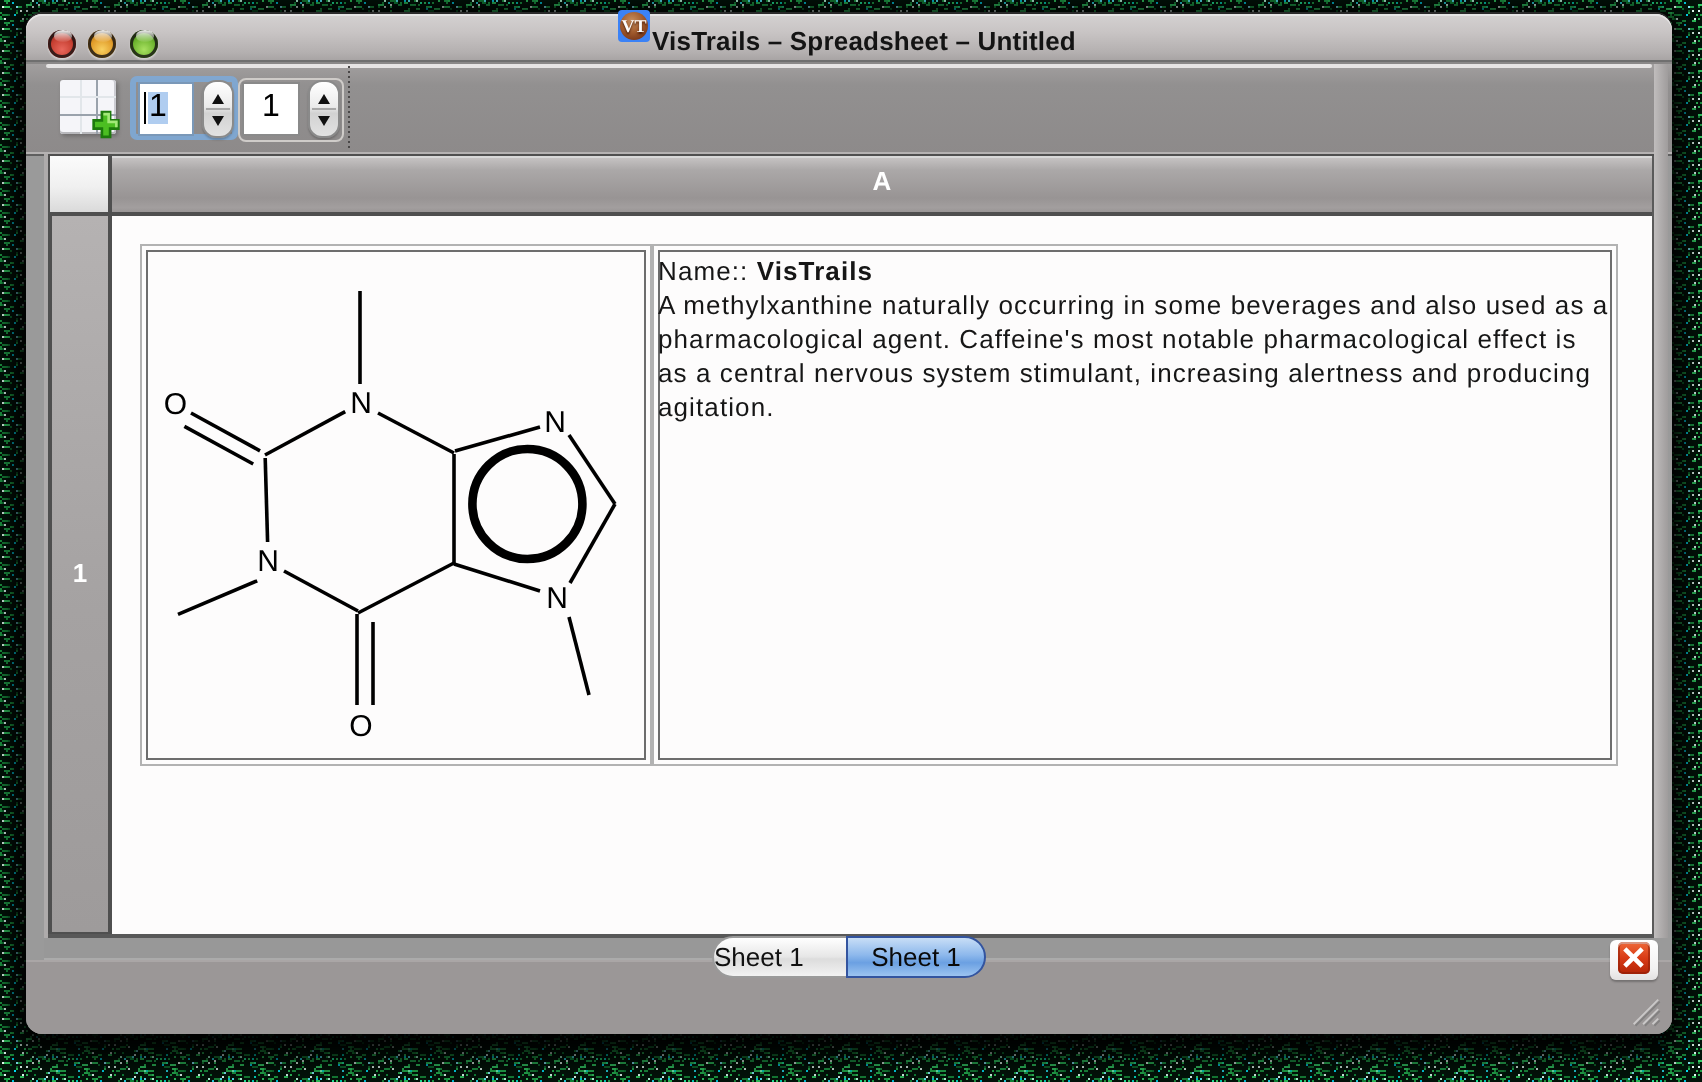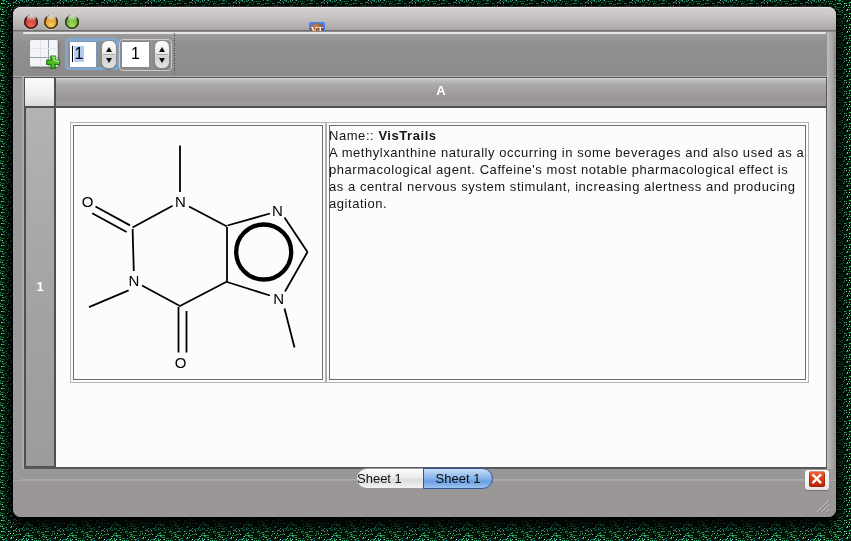--- a/index.html
+++ b/index.html
@@ -4,21 +4,21 @@
 body{width:851px;height:541px;overflow:hidden;font-family:"Liberation Sans",sans-serif;background:#020804;}
 #c{position:relative;width:851px;height:541px;}
 #bg{position:absolute;left:0;top:0;width:851px;height:541px;}
 #win{position:absolute;left:13px;top:7px;width:823px;height:510px;background:#9a9a9a;border-radius:8px;box-shadow:0 8px 16px 5px rgba(0,0,0,.92),0 0 10px 3px rgba(0,0,0,.85);}
 #titlebar{position:absolute;left:13px;top:7px;width:823px;height:23px;border-radius:8px 8px 0 0;background:linear-gradient(#d4d1d1,#c8c4c4 40%,#b3afaf 85%,#a8a4a4);border-bottom:1px solid #6f6f6f;box-shadow:inset 0 1px 0 #e5e4e4,0 -1px 0 #2a2a2a;}
 .light{position:absolute;top:14.5px;width:14px;height:14px;border-radius:50%;box-shadow:inset 0 0 0 1.5px rgba(20,18,18,.8),0 1px 1px rgba(255,255,255,.45);}
 .light:after{content:"";position:absolute;left:2.5px;top:0.8px;width:9px;height:5.5px;border-radius:50%;background:linear-gradient(rgba(255,255,255,.95),rgba(255,255,255,.05));}
 #ltred{left:24px;background:radial-gradient(circle at 50% 70%,#e8675c 0%,#c53e30 50%,#7e201a 85%,#2a0a06);}
 #ltyel{left:44px;background:radial-gradient(circle at 50% 70%,#f8d060 0%,#e09a28 50%,#9a6414 85%,#33210a);}
 #ltgrn{left:65px;background:radial-gradient(circle at 50% 70%,#a8e060 0%,#6cb32e 50%,#3a7116 85%,#13260a);}
-#vticon{position:absolute;left:309px;top:22px;width:16px;height:16px;background:#3b82f6;border-radius:2px;}
+#vticon{position:absolute;left:309px;top:5px;width:16px;height:16px;background:#3b82f6;border-radius:2px;}
 #vticon .blob{position:absolute;left:1px;top:1px;width:14px;height:14px;border-radius:50%;background:radial-gradient(circle at 42% 32%,#c68e5e 0%,#a25c2e 45%,#7d3a1a 78%,#5c2810);}
 #vticon .vt{position:absolute;left:0;top:3px;width:16px;text-align:center;font-size:9px;font-weight:bold;color:#fdfdfd;font-family:"Liberation Serif",serif;text-shadow:0 1px 1px rgba(60,20,5,.9);}
 #title{position:absolute;left:326px;top:13px;font-size:13px;font-weight:bold;color:#141414;letter-spacing:0.1px;}
 #toolbar{position:absolute;left:13px;top:31px;width:823px;height:46px;background:linear-gradient(#a3a0a0,#929090 25%,#8d8a8a);box-shadow:inset 0 1px 0 #8a8888,inset 0 -1px 0 #b5b2b2;border-bottom:1px solid #5f5f5f;}
 #gicon{position:absolute;left:30px;top:40px;width:28px;height:27px;background:#f5f5f9;border-radius:1.5px;box-shadow:inset 0 -1px 0 #b8b8bc,inset -1px 0 0 #ccccd2,1px 1px 2px rgba(0,0,0,.25);}
 #gicon .gl{position:absolute;background:#cfcfcf;}
 #gplus{position:absolute;left:46px;top:55px;width:14px;height:14.5px;}
 .spinfield{position:absolute;background:#fff;border:1px solid #8a8a8a;font-size:16px;color:#000;}
 #sf1{left:69px;top:41px;width:26px;height:25px;border:1px solid #7a98b8;}
 #focusring{position:absolute;box-sizing:border-box;left:65px;top:37.5px;width:54px;height:32px;border:3px solid rgba(125,170,218,.85);border-radius:3.5px;}
@@ -153,20 +153,21 @@
 <div id="win"></div>
 <div id="statusbar"></div>
 <div id="titlebar"></div>
 <div class="light" id="ltred"></div>
 <div class="light" id="ltyel"></div>
 <div class="light" id="ltgrn"></div>
 <div id="vticon">
       <div class="blob"></div>
       <div class="vt">VT</div>
     </div>
+<div id="title">VisTrails – Spreadsheet – Untitled</div>
 <div id="toolbar"></div>
 <div style="position:absolute;left:23px;top:32px;width:803px;height:2px;background:#e6e4e4;border-radius:1px;"></div>
 <div id="gicon">
   <div class="gl" style="left:10px;top:0;width:1px;height:27px;background:#e2e6ea;"></div>
   <div class="gl" style="left:18px;top:0;width:1.2px;height:27px;background:#9aa2ac;"></div>
   <div class="gl" style="left:0;top:8px;width:28px;height:1px;background:#e2e6ea;"></div>
   <div class="gl" style="left:0;top:17px;width:28px;height:1.2px;background:#9aa2ac;"></div>
 </div>
 <svg id="gplus" viewBox="0 0 17 17">
       <path d="M6 1h5v5h5v5h-5v5H6v-5H1V6h5z" fill="#4cbe22" stroke="#1d7a0c" stroke-width="1.6"></path>

